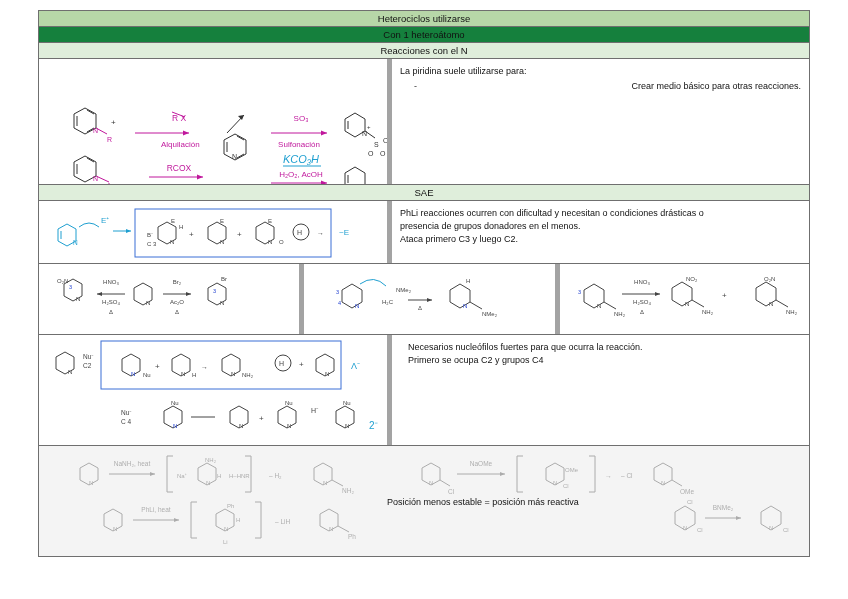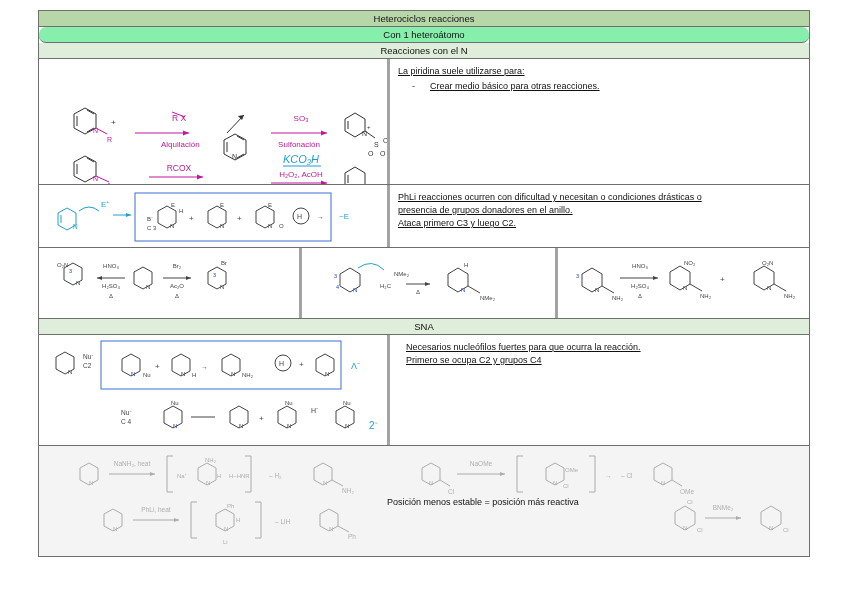--- a/index.html
+++ b/index.html
@@ -1,40 +1,40 @@
 <!DOCTYPE html>
 <html><head>
 <meta charset="utf-8">
 <style>
   html,body{margin:0;padding:0;background:#ffffff;}
   body{font-family:"Liberation Sans",sans-serif;color:#111;}
   #page{position:relative;width:848px;height:599px;overflow:hidden;background:#fff;}
   .sheet{position:absolute;left:38px;top:10px;width:772px;border:1px solid #6f6f6f;box-sizing:border-box;}
   .band{border-bottom:1px solid #6f6f6f;text-align:center;font-size:9.5px;padding:2px 0;}
   .band.green1{background:#b7d7a8;}
-  .band.green2{background:#86efac;border-radius:7px;}
+  .band.green2{background:#15803d;}
   .band.green3{background:#dfeedb;}
   .row{display:flex;border-bottom:1px solid #6f6f6f;}
   .cell{position:relative;box-sizing:border-box;}
-  .cell.bl{border-left:3px solid #a3a3a3;text-decoration:underline;}
+  .cell.bl{border-left:5px solid #a3a3a3;}
   .txt{font-size:9px;line-height:1.45;color:#111;}
   .pad{padding:6px 8px;}
-  .bullets{margin:3px 0 0 6px;padding:0;list-style:none;}
+  .bullets{margin:3px 0 0 6px;padding:0;list-style:none;text-align:right;}
   .bullets li{position:relative;padding-left:26px;margin-bottom:3px;font-size:9px;}
   .bullets li:before{content:"-";position:absolute;left:8px;top:0;color:#333;}
   svg{display:block;}
   .faded{opacity:.45;}
 </style>
 </head>
 <body>
 
 <div id="page">
   <div class="sheet">
 
-    <div class="band green1">Heterociclos reacciones</div>
+    <div class="band green1">Heterociclos utilizarse</div>
     <div class="band green2">Con 1 heteroátomo</div>
     <div class="band green3">Reacciones con el N</div>
 
     <div class="row">
       <div class="cell" style="width:348px;height:125px;">
         <svg width="348" height="125" viewBox="0 0 348 125">
           <g stroke="#333" fill="none" stroke-width="1">
 
             <g transform="translate(46,62)">
               <polygon points="0,-13 11,-7 11,7 0,13 -11,7 -11,-7" stroke="#333" fill="none"></polygon>
@@ -115,20 +115,21 @@
         </svg>
       </div>
       <div class="cell bl pad" style="width:422px;">
         <div class="txt">La piridina suele utilizarse para:</div>
         <ul class="bullets">
           <li>Crear medio básico para otras reacciones.</li>
         </ul>
       </div>
     </div>
 
+    <div class="band green3">SAE</div>
 
     <div class="row">
       <div class="cell" style="width:348px;height:62px;">
         <svg width="348" height="62" viewBox="0 0 348 62">
           <g stroke="#1f9fd0" fill="none" stroke-width="1">
             <g transform="translate(28,34)">
               <polygon points="0,-11 9,-6 9,6 0,11 -9,6 -9,-6"></polygon>
               <line x1="-6" y1="-4" x2="-6" y2="4"></line>
               <text x="6" y="10" font-size="6.5" fill="#1f9fd0" stroke="none">N</text>
             </g>
@@ -164,21 +165,21 @@
             <text x="258" y="34" font-size="7" fill="#444" stroke="none">H</text>
             <text x="278" y="34" font-size="7" fill="#444" stroke="none">→</text>
           </g>
           <g stroke="#1f9fd0" fill="none">
             <text x="300" y="34" font-size="8" fill="#1f9fd0" stroke="none">~E</text>
           </g>
         </svg>
       </div>
       <div class="cell bl pad" style="width:422px;">
         <div class="txt">PhLi reacciones ocurren con dificultad y necesitan o condiciones drásticas o</div>
-        <div class="txt">presencia de grupos donadores en el anillo.</div>
+        <div class="txt">presencia de grupos donadores en el menos.</div>
         <div class="txt">Ataca primero C3 y luego C2.</div>
       </div>
     </div>
 
     <div class="row">
       <div class="cell" style="width:260px;height:70px;">
         <svg width="260" height="70" viewBox="0 0 260 70">
           <g stroke="#444" fill="none" stroke-width="1">
             <g transform="translate(34,26)">
               <polygon points="0,-11 9,-6 9,6 0,11 -9,6 -9,-6"></polygon>
@@ -262,21 +263,20 @@
               <text x="3" y="12" font-size="6" fill="#444" stroke="none">N</text>
               <text x="-2" y="-13" font-size="6" fill="#444" stroke="none">O₂N</text>
               <line x1="10" y1="6" x2="22" y2="13"></line>
               <text x="20" y="20" font-size="6" fill="#444" stroke="none">NH₂</text>
             </g>
           </g>
         </svg>
       </div>
     </div>
 
-    <div class="band green3">SNA</div>
 
     <div class="row">
       <div class="cell" style="width:348px;height:110px;">
         <svg width="348" height="110" viewBox="0 0 348 110">
           <g stroke="#444" fill="none" stroke-width="1">
             <g transform="translate(26,28)">
               <polygon points="0,-11 9,-6 9,6 0,11 -9,6 -9,-6"></polygon>
               <text x="3" y="11" font-size="6" fill="#444" stroke="none">N</text>
             </g>
             <text x="44" y="24" font-size="6.5" fill="#444" stroke="none">Nu⁻</text>

